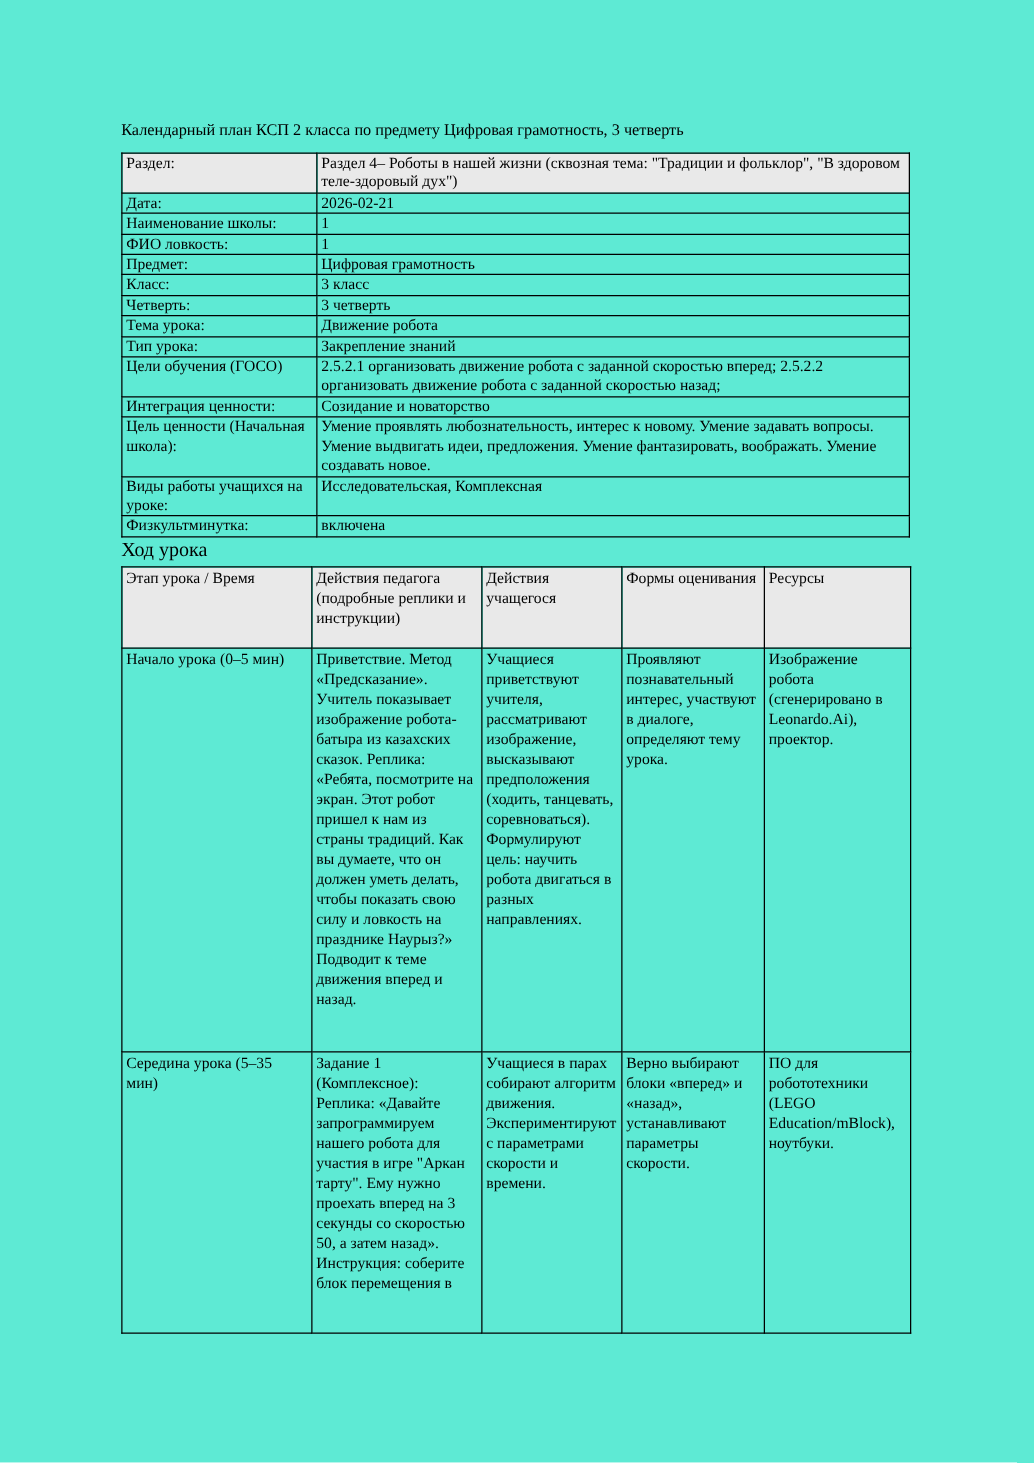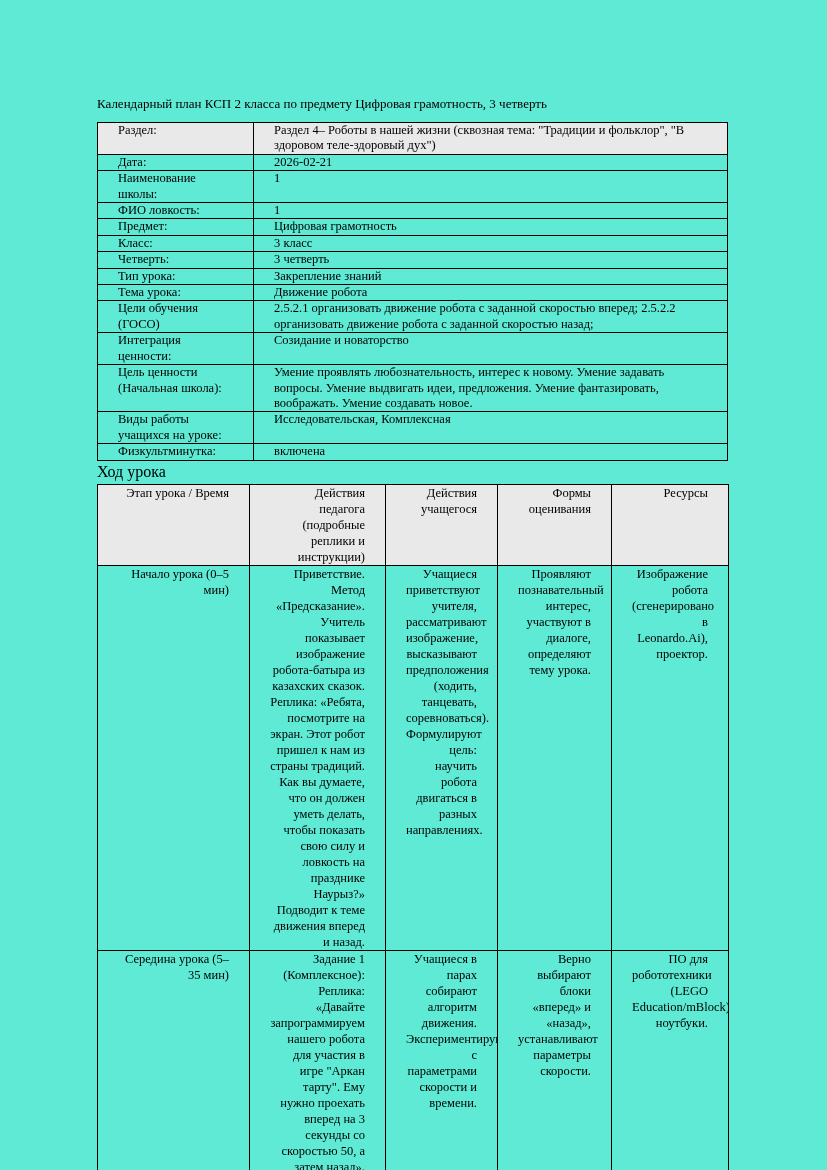--- a/index.html
+++ b/index.html
@@ -26,40 +26,39 @@
   table {
     border-collapse: collapse;
     width: 631px;
     table-layout: fixed;
   }
   td, th {
     border: 1px solid #000000;
     vertical-align: top;
     text-align: left;
     font-weight: normal;
-    padding: 0 20px;
+    padding: 0 3px;
     box-sizing: border-box;
     overflow: hidden;
     margin-left: 48px;
   }
   .info-table td {
     font-size: 12.5px;
     line-height: 15.4px;
   }
   .info-table col.label-col { width: 156px; }
   .shaded { background: #e9e9e9; }
   .section-heading {
     font-size: 16px;
     line-height: 16px;
     margin: 3px 0 4px 0;
   }
   .lesson-table th, .lesson-table td {
     font-size: 12.5px;
     line-height: 16px;
-    text-align: right;
   }
   .lesson-table col.c1 { width: 152px; }
   .lesson-table col.c2 { width: 136px; }
   .lesson-table col.c3 { width: 112px; }
   .lesson-table col.c4 { width: 114px; }
   .lesson-table col.c5 { width: 117px; }
   .lesson-table thead tr { height: 65px; }
   .lesson-table tr.stage-row-1 { height: 323px; }
   .lesson-table tr.stage-row-2 { height: 225px; }
 </style>
@@ -98,26 +97,26 @@
       </tr>
       <tr>
         <td>Класс:</td>
         <td>3 класс</td>
       </tr>
       <tr>
         <td>Четверть:</td>
         <td>3 четверть</td>
       </tr>
       <tr>
+        <td>Тема урока:</td>
+        <td>Движение робота</td>
+      </tr>
+      <tr>
         <td>Тип урока:</td>
         <td>Закрепление знаний</td>
-      </tr>
-      <tr>
-        <td>Тема урока:</td>
-        <td>Движение робота</td>
       </tr>
       <tr>
         <td>Цели обучения (ГОСО)</td>
         <td>2.5.2.1 организовать движение робота с заданной скоростью вперед; 2.5.2.2 организовать движение робота с заданной скоростью назад;</td>
       </tr>
       <tr>
         <td>Интеграция ценности:</td>
         <td>Созидание и новаторство</td>
       </tr>
       <tr>

